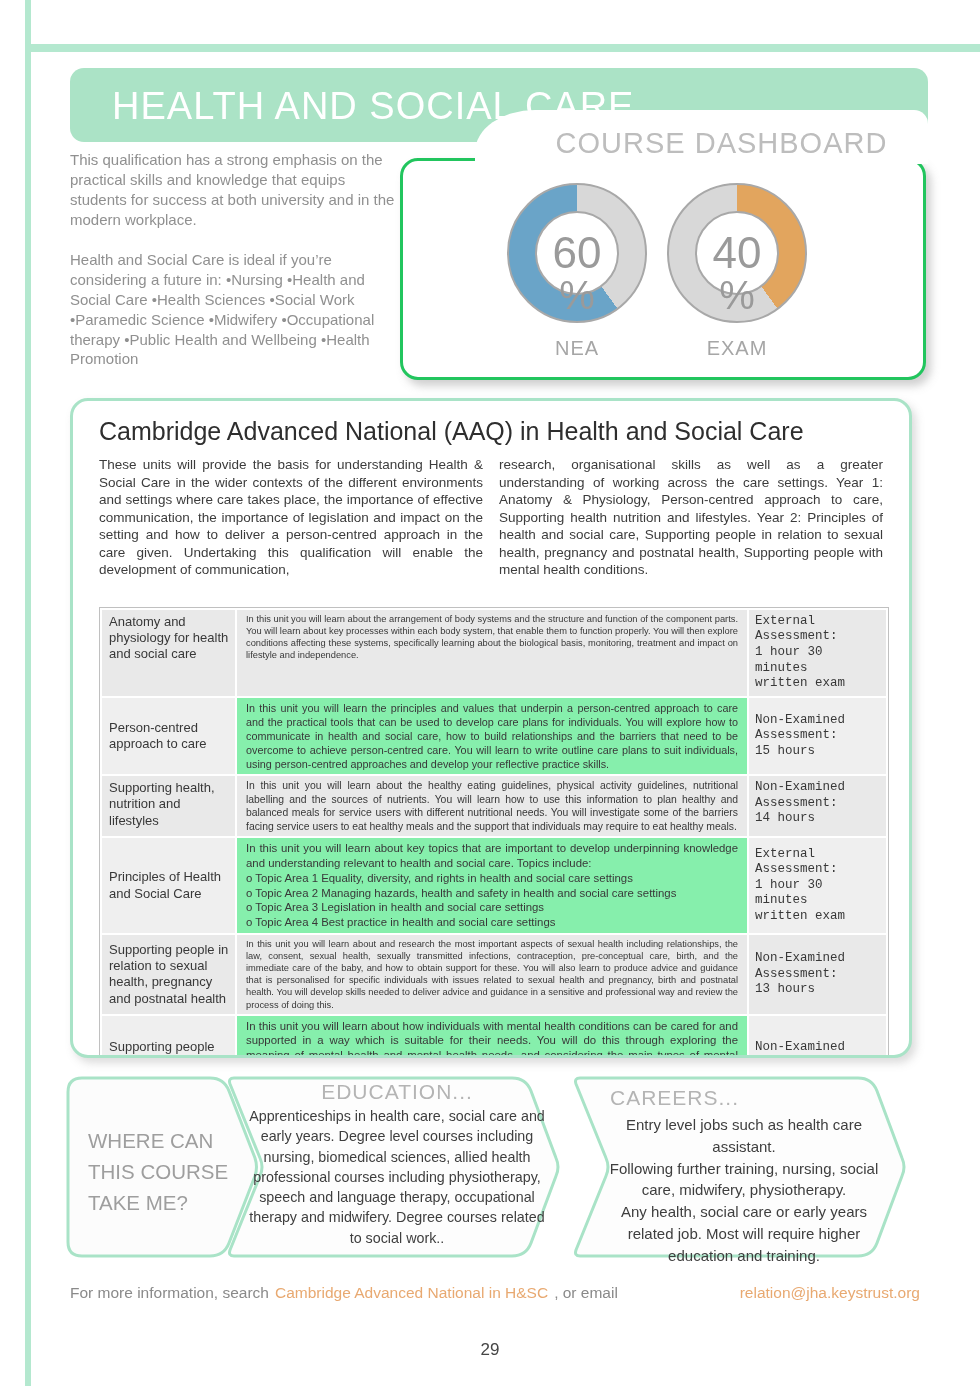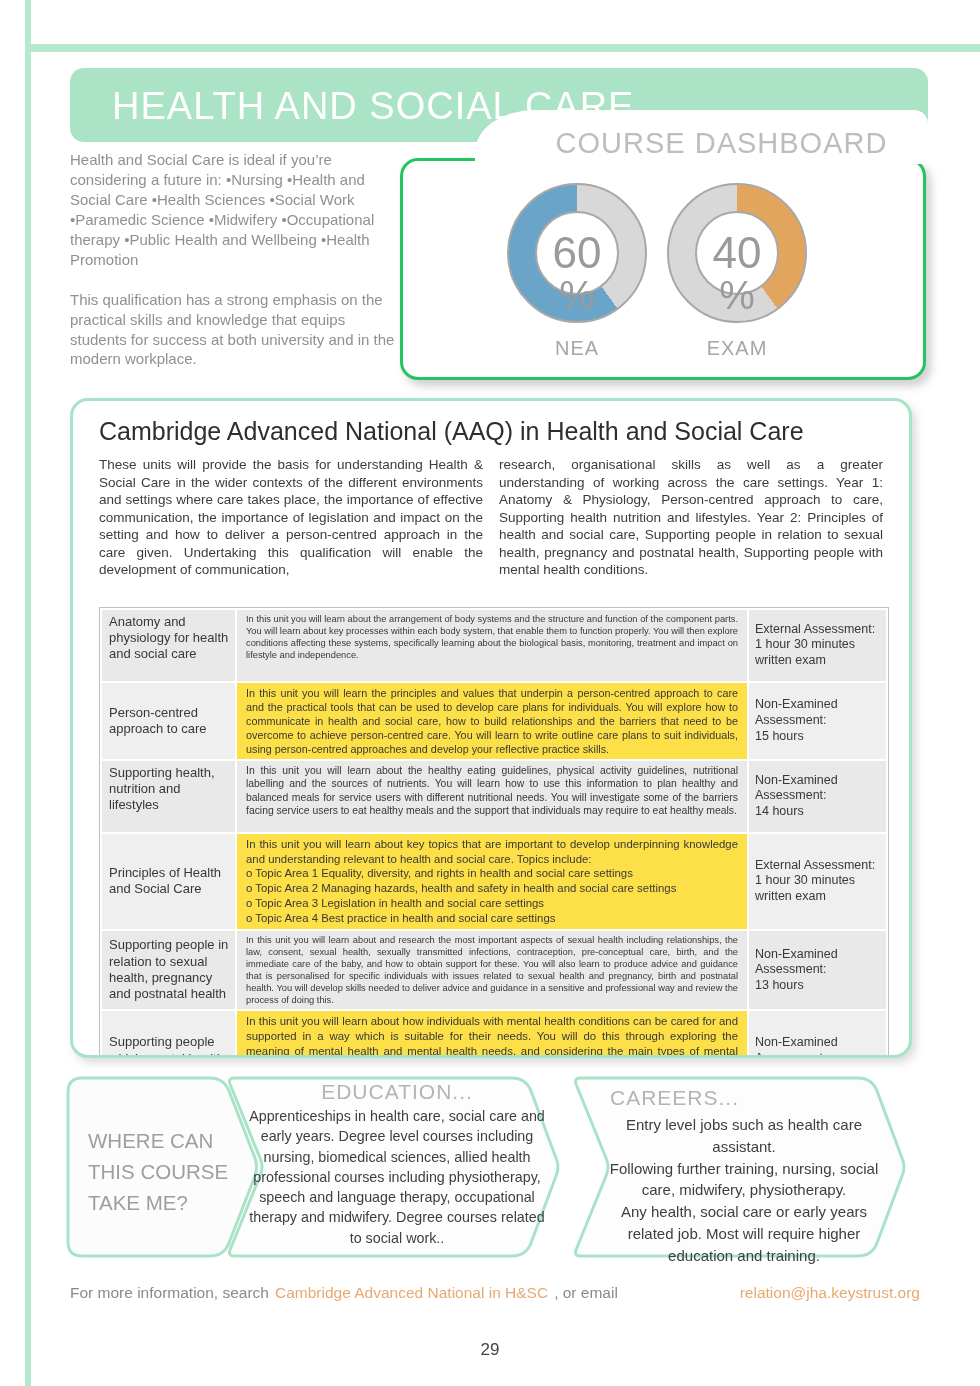--- a/index.html
+++ b/index.html
@@ -47,23 +47,23 @@
   
   table.units{margin-top:28px;width:786px;table-layout:fixed;border-collapse:separate;border-spacing:2px;
     border:1px solid #c0c0c0;background:#ffffff;}
   table.units col.c-name{width:133px;}
   table.units col.c-desc{width:510px;}
   table.units col.c-assess{width:137px;}
   table.units td{vertical-align:middle;color:#383838;}
   tr.va-top td{vertical-align:top;}
   td.name{background:#e9e9e9;font-size:13px;padding:4px 6px 4px 7px;line-height:1.25;}
   td.desc{background:#e9e9e9;padding:3px 9px;text-align:justify;white-space:pre-line;line-height:1.3;}
-  td.assess{background:#e9e9e9;font-size:12.5px;padding:12px 6px;white-space:pre-line;line-height:1.25;}
+  td.assess{background:#e9e9e9;font-size:12.5px;padding:4px 6px;white-space:pre-line;line-height:1.25;font-family:Liberation Mono, monospace;}
   tr.row-light td.name,tr.row-light td.assess{background:#efefef;}
-  tr.row-light td.desc{background:#fde047;}
+  tr.row-light td.desc{background:#86efac;}
   .fz-xs{font-size:9.3px;}
   .fz-sm{font-size:10.4px;}
   .fz-md{font-size:10.8px;}
   .fz-lg{font-size:11.4px;}
 
   
   .chevrons{position:absolute;left:0;top:0;width:980px;height:1386px;pointer-events:none;}
   .where-text{position:absolute;left:88px;top:1126px;width:145px;font-size:20.5px;line-height:1.5;color:#9e9e9e;}
   .edu-block{position:absolute;left:246px;top:1080px;width:302px;text-align:center;}
   .edu-block .blk-title{font-size:21px;color:#b4b4b4;letter-spacing:1px;margin-bottom:2px;}
@@ -82,22 +82,22 @@
 <body>
 
 <div class="left-bar"></div>
 <div class="top-bar"></div>
 
 <div class="header">
   <h1>HEALTH AND SOCIAL CARE</h1>
 </div>
 
 <div class="intro">
+  <p>This qualification has a strong emphasis on the practical skills and knowledge that equips students for success at both university and in the modern workplace.</p>
   <p>Health and Social Care is ideal if you’re considering a future in: •Nursing •Health and Social Care •Health Sciences •Social Work •Paramedic Science •Midwifery •Occupational therapy •Public Health and Wellbeing •Health Promotion</p>
-  <p>This qualification has a strong emphasis on the practical skills and knowledge that equips students for success at both university and in the modern workplace.</p>
 </div>
 
 <div class="dash-tab">
   <div class="tab-label">COURSE DASHBOARD</div>
 </div>
 
 <div class="dash-panel">
   <div class="donut-group g0">
     <div class="donut" style="background: conic-gradient(rgb(216, 216, 216) 0deg, rgb(216, 216, 216) 40%, rgb(106, 164, 200) 40%, rgb(106, 164, 200) 100%);">
       <div class="hole">

